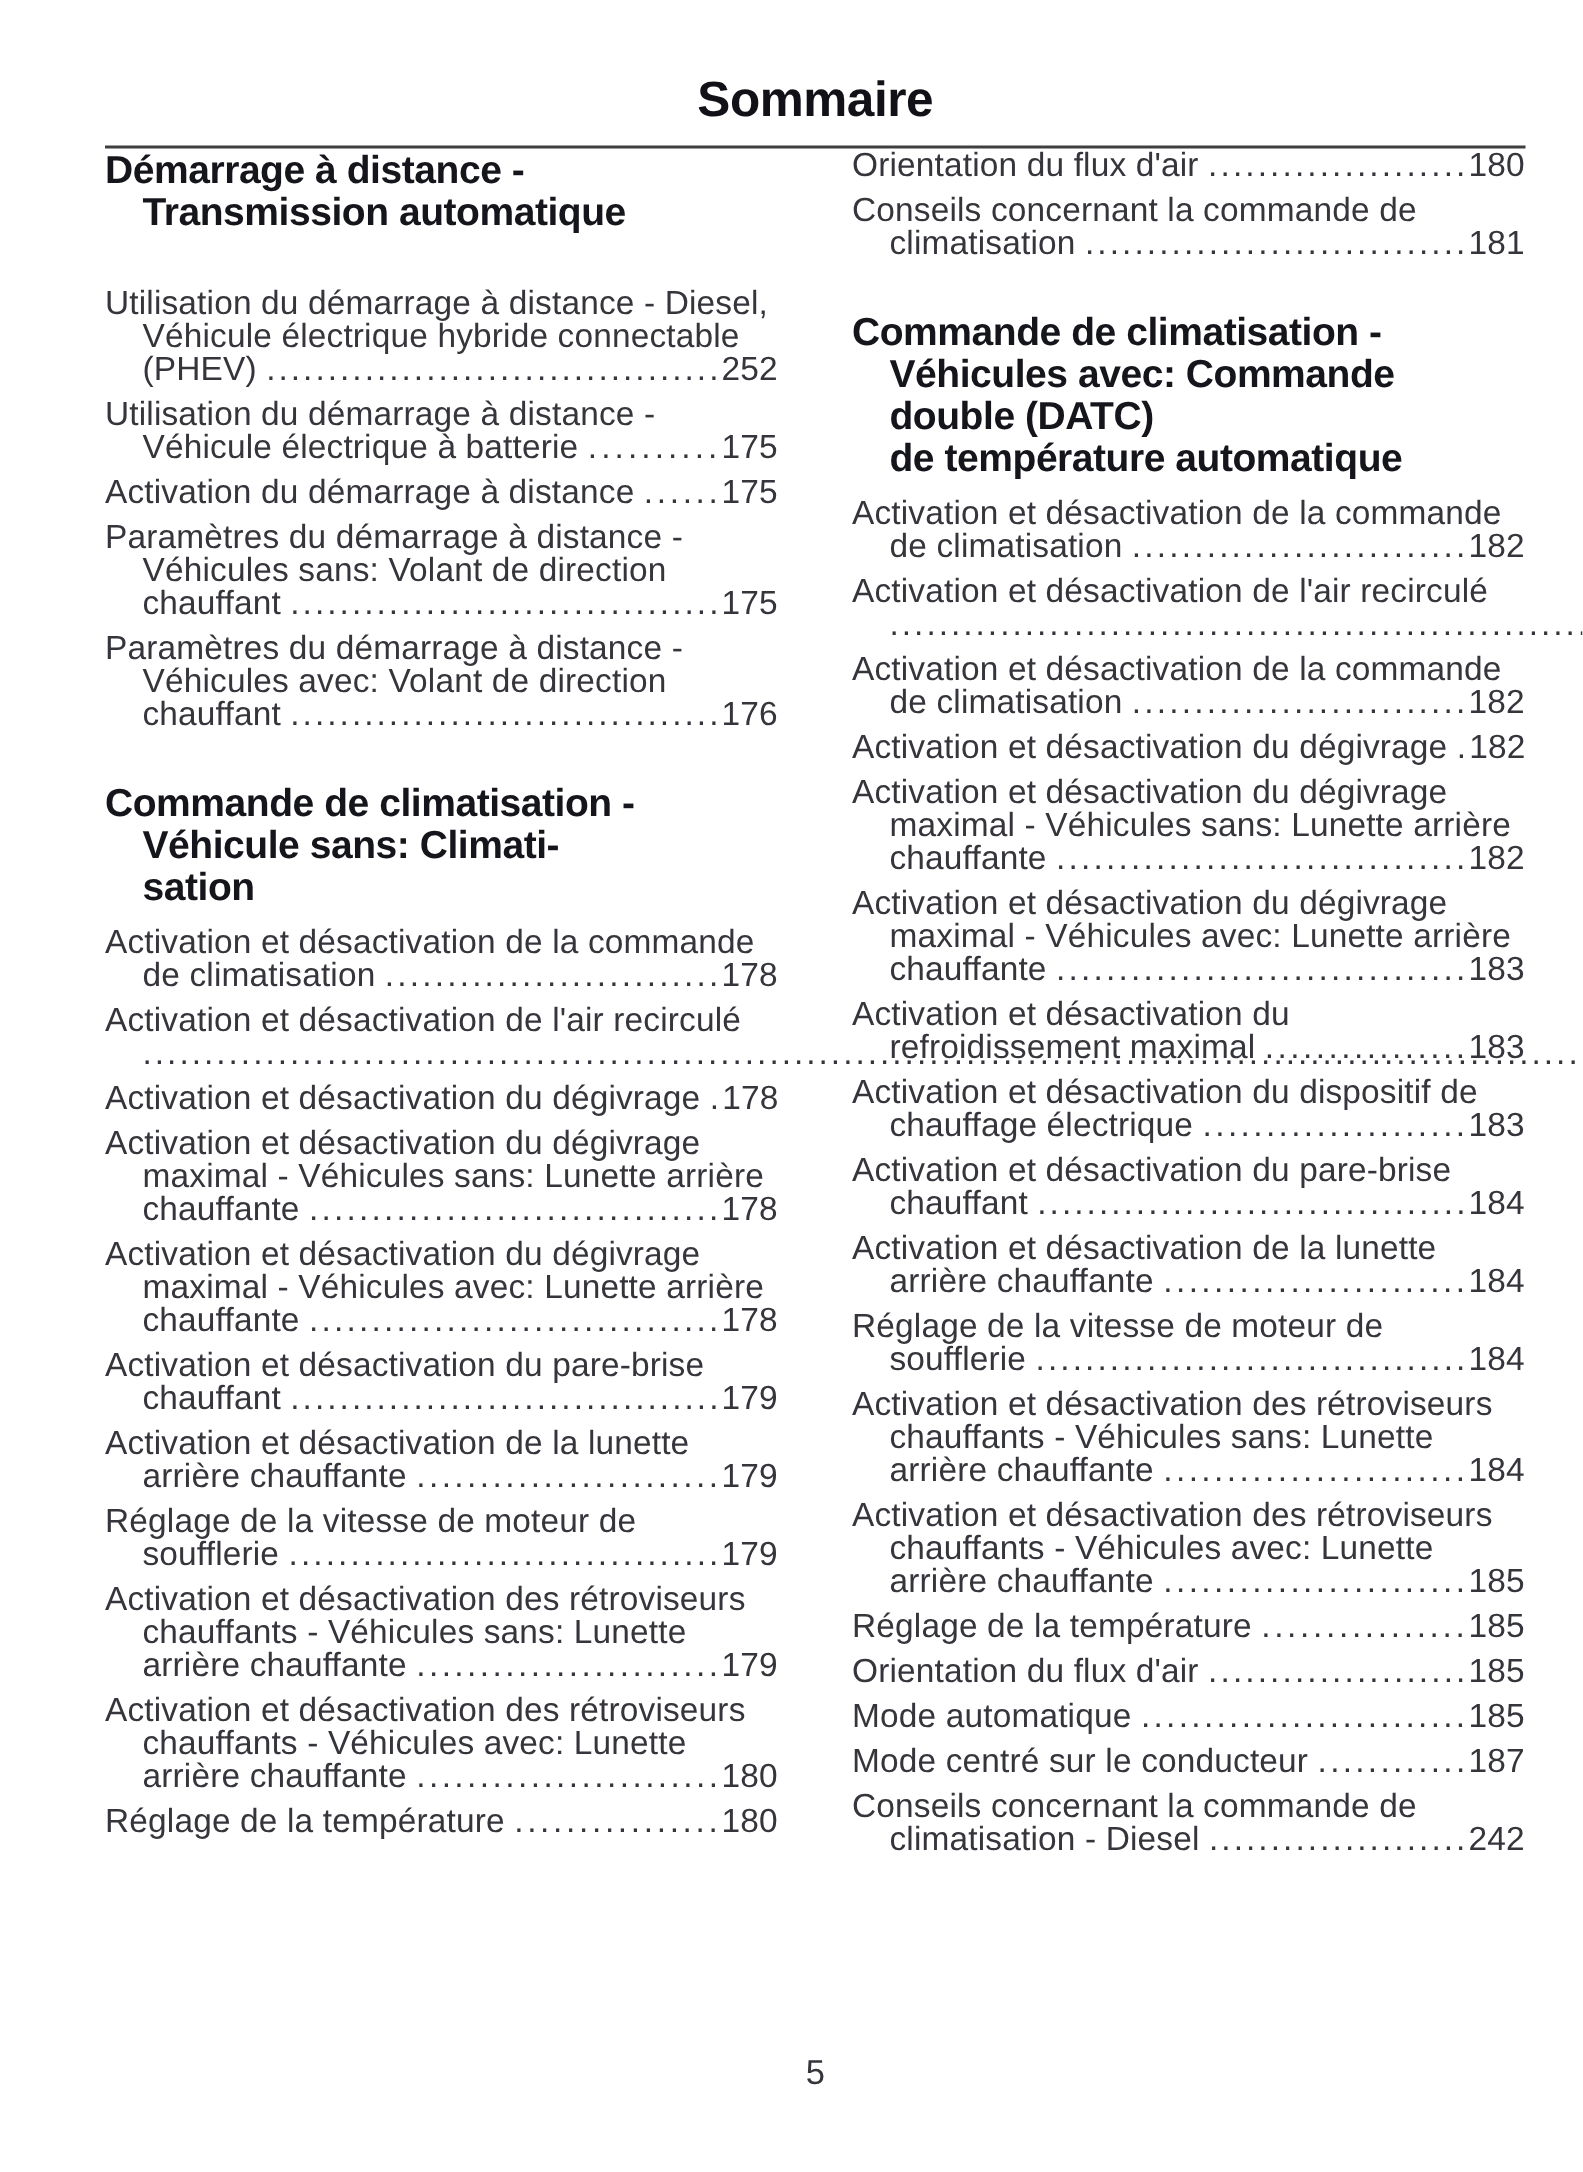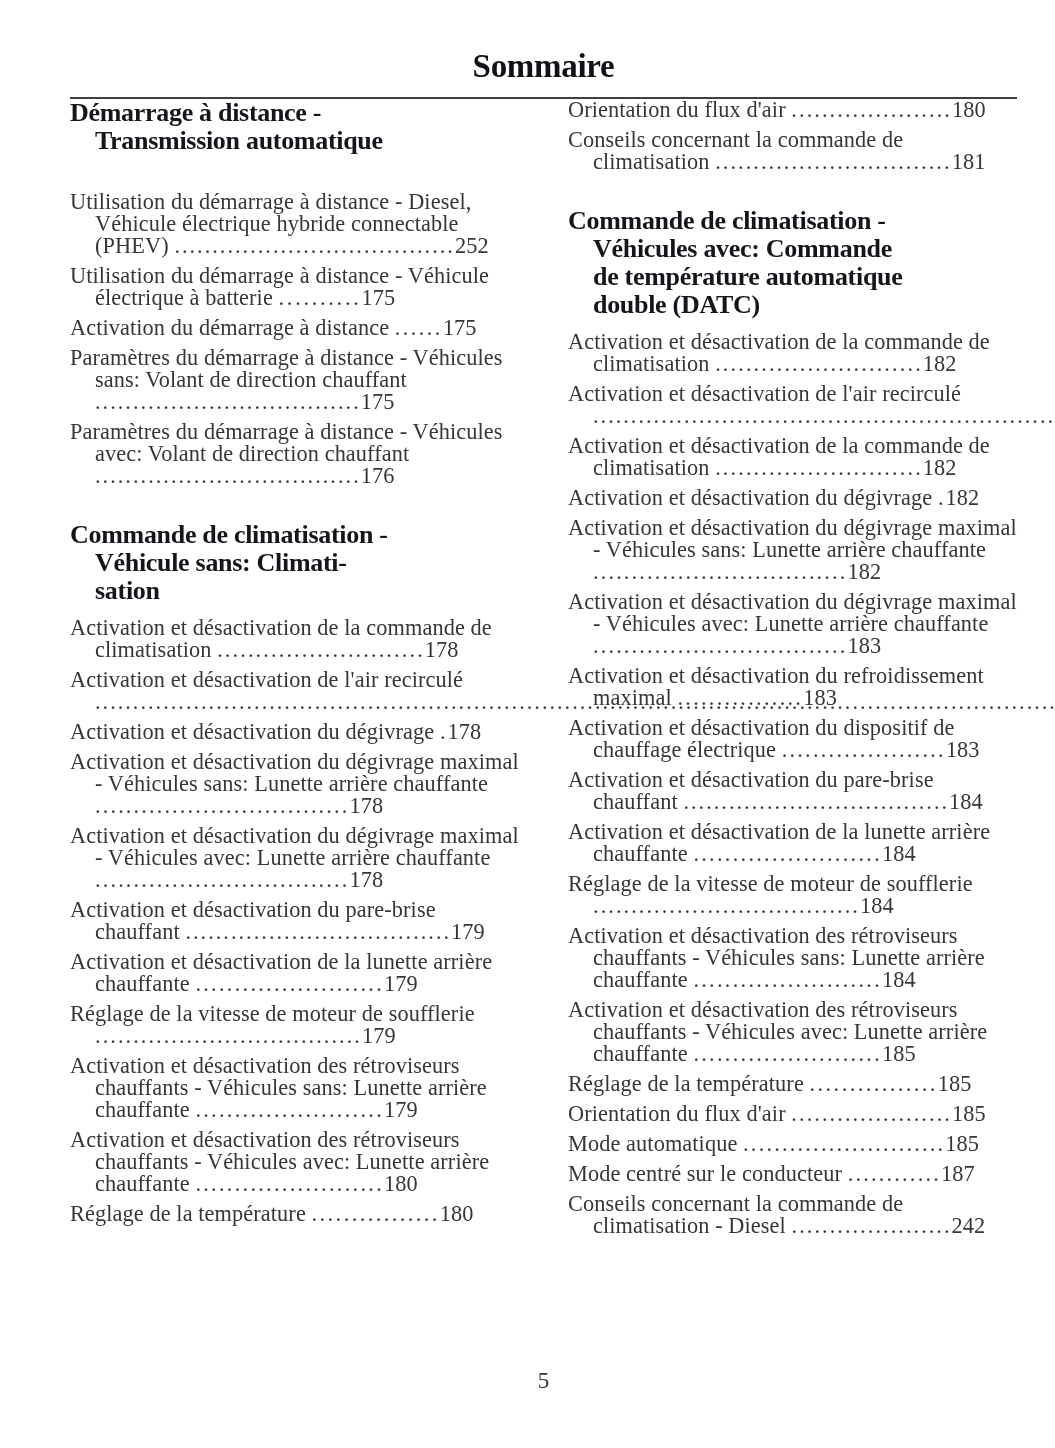--- a/index.html
+++ b/index.html
@@ -2,21 +2,21 @@
 <html lang="fr" style="--background: #ffffff; --title: #111117; --heading: #15151c; --body: #35353c; --rule: #3f3f3f;"><head>
 <meta charset="utf-8">
 <style>
   * { margin: 0; padding: 0; box-sizing: border-box; }
   html, body { background: #ffffff; }
   .page {
     width: 1055px;
     height: 1448px;
     position: relative;
     background: var(--background, #ffffff);
-    font-family: Liberation Serif, serif;
+    font-family: Liberation Sans, sans-serif;
     overflow: hidden;
   }
   .content { padding: 48px 38px 0 70px; }
   .page-title {
     text-align: center;
     font-size: 33px;
     line-height: 36px;
     font-weight: bold;
     letter-spacing: -0.3px;
     color: var(--title, #111117);
@@ -92,22 +92,22 @@
           <div class="toc-entry"><span class="entry-text">Activation et désactivation des rétroviseurs chauffants - Véhicules sans: Lunette arrière chauffante</span> <span class="dots" style="letter-spacing: 2.28451px;">........................</span><span class="num">179</span></div>
           <div class="toc-entry"><span class="entry-text">Activation et désactivation des rétroviseurs chauffants - Véhicules avec: Lunette arrière chauffante</span> <span class="dots" style="letter-spacing: 2.28451px;">........................</span><span class="num">180</span></div>
           <div class="toc-entry"><span class="entry-text">Réglage de la température</span> <span class="dots" style="letter-spacing: 2.44043px;">................</span><span class="num">180</span></div>
         </div>
       <div class="col col-right">
           <div class="toc-entry"><span class="entry-text">Orientation du flux d'air</span> <span class="dots" style="letter-spacing: 2.07143px;">.....................</span><span class="num">180</span></div>
           <div class="toc-entry"><span class="entry-text">Conseils concernant la commande de climatisation</span> <span class="dots" style="letter-spacing: 2.05343px;">...............................</span><span class="num">181</span></div>
           <div class="section-heading">
             <div class="heading-line">Commande de climatisation -</div>
             <div class="heading-line cont">Véhicules avec: Commande</div>
+            <div class="heading-line cont">double (DATC)</div>
             <div class="heading-line cont">de température automatique</div>
-            <div class="heading-line cont">double (DATC)</div>
           </div>
           <div class="toc-entry"><span class="entry-text">Activation et désactivation de la commande de climatisation</span> <span class="dots" style="letter-spacing: 2.11632px;">...........................</span><span class="num">182</span></div>
           <div class="toc-entry"><span class="entry-text">Activation et désactivation de l'air recirculé</span> <span class="dots">................................................................................................................................................................................................................................................................................................................................................................................................................</span></div>
           <div class="toc-entry"><span class="entry-text">Activation et désactivation de la commande de climatisation</span> <span class="dots" style="letter-spacing: 2.11632px;">...........................</span><span class="num">182</span></div>
           <div class="toc-entry"><span class="entry-text">Activation et désactivation du dégivrage</span> <span class="dots">.</span><span class="num">182</span></div>
           <div class="toc-entry"><span class="entry-text">Activation et désactivation du dégivrage maximal - Véhicules sans: Lunette arrière chauffante</span> <span class="dots" style="letter-spacing: 2.13684px;">.................................</span><span class="num">182</span></div>
           <div class="toc-entry"><span class="entry-text">Activation et désactivation du dégivrage maximal - Véhicules avec: Lunette arrière chauffante</span> <span class="dots" style="letter-spacing: 2.13684px;">.................................</span><span class="num">183</span></div>
           <div class="toc-entry"><span class="entry-text">Activation et désactivation du refroidissement maximal</span> <span class="dots" style="letter-spacing: 2.29004px;">................</span><span class="num">183</span></div>
           <div class="toc-entry"><span class="entry-text">Activation et désactivation du dispositif de chauffage électrique</span> <span class="dots" style="letter-spacing: 2.24628px;">.....................</span><span class="num">183</span></div>
           <div class="toc-entry"><span class="entry-text">Activation et désactivation du pare-brise chauffant</span> <span class="dots" style="letter-spacing: 2.01786px;">...................................</span><span class="num">184</span></div>

